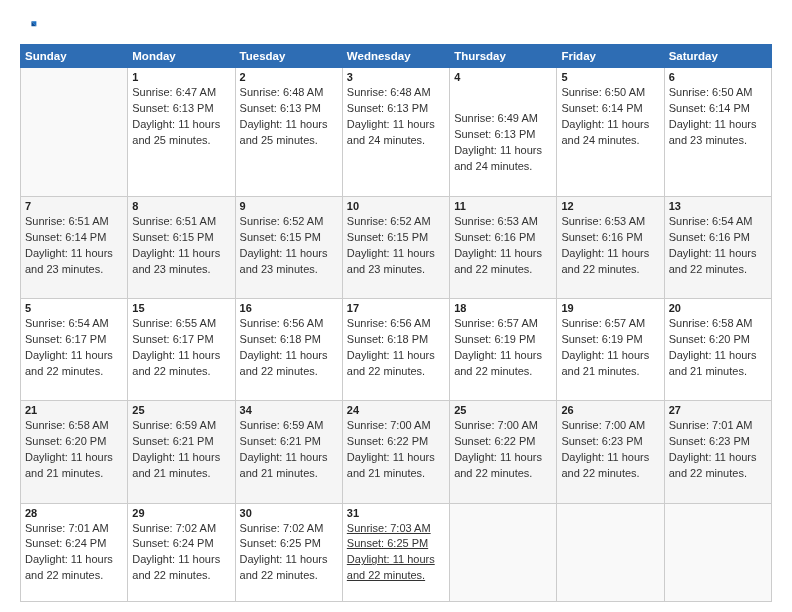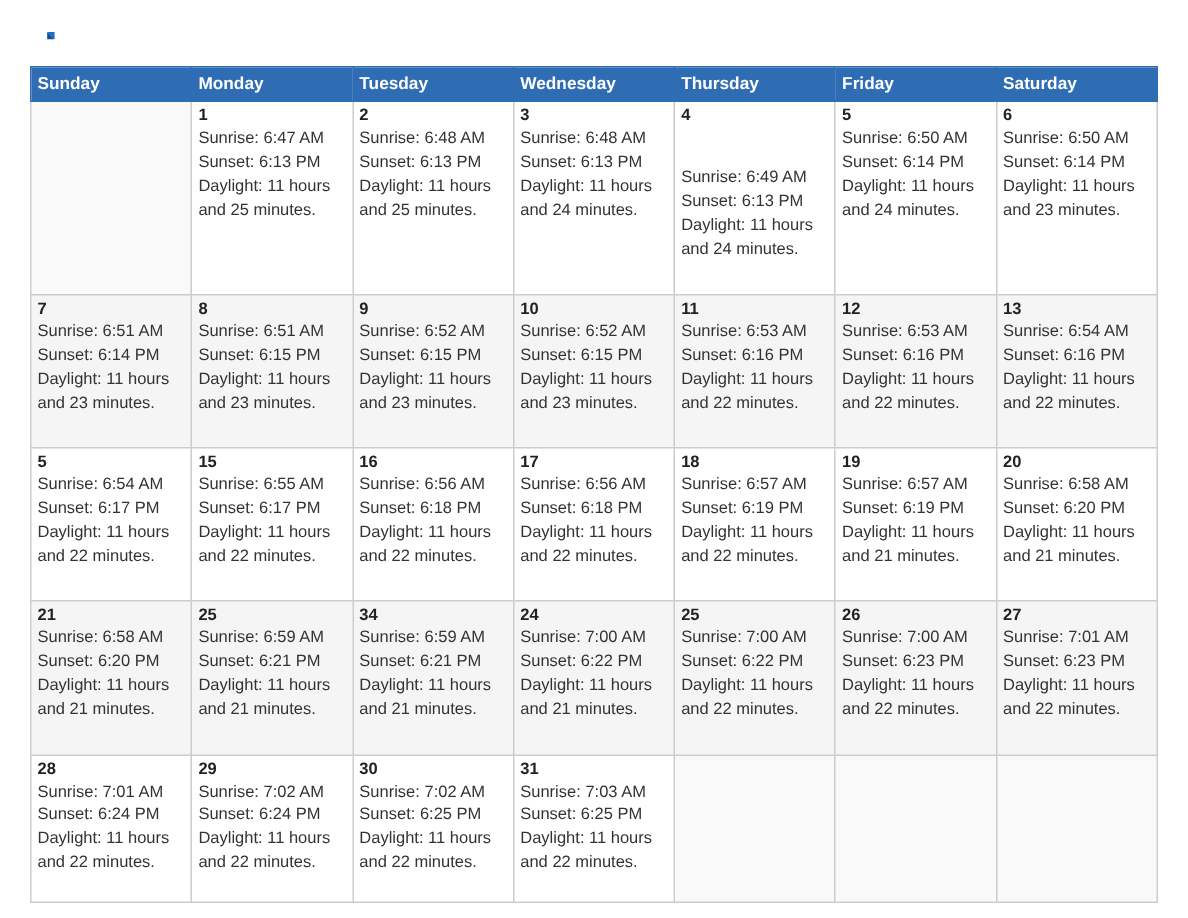--- a/index.html
+++ b/index.html
@@ -347,21 +347,21 @@
           </td>
           <td>
             <span class="day-number">30</span>
             <div class="day-info" style="white-space: pre-line;">Sunrise: 7:02 AM
 Sunset: 6:25 PM
 Daylight: 11 hours
 and 22 minutes.</div>
           </td>
           <td>
             <span class="day-number">31</span>
-            <div class="day-info" style="white-space: pre-line;">Sunrise: 7:03 AM
+            <div class="day-info" style="white-space: pre-line; text-decoration: underline;">Sunrise: 7:03 AM
 Sunset: 6:25 PM
 Daylight: 11 hours
 and 22 minutes.</div>
           </td>
           <td class="empty-cell"></td>
           <td class="empty-cell"></td>
           <td class="empty-cell"></td>
         </tr>
       </tbody>
   </table>

